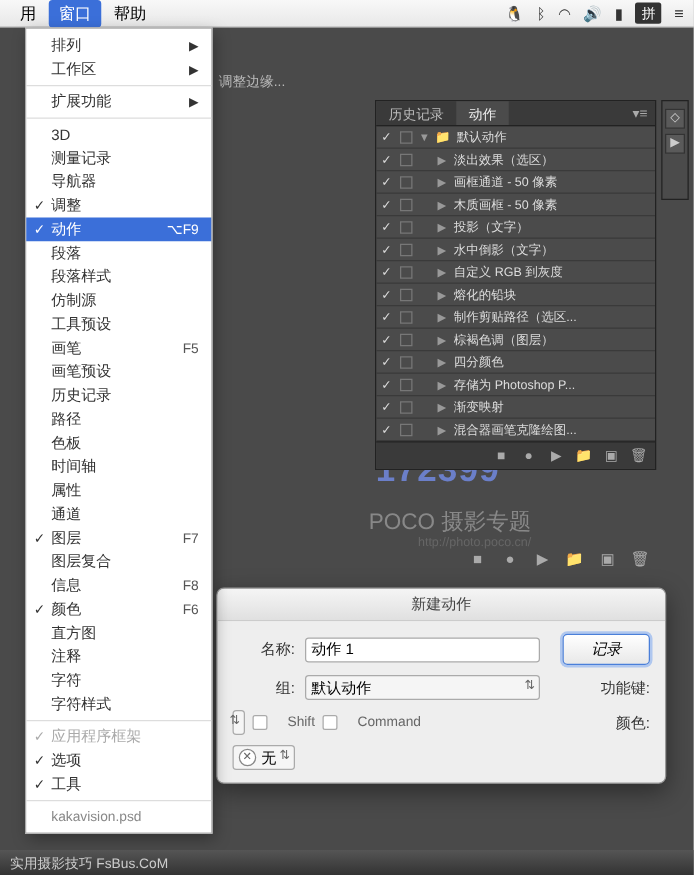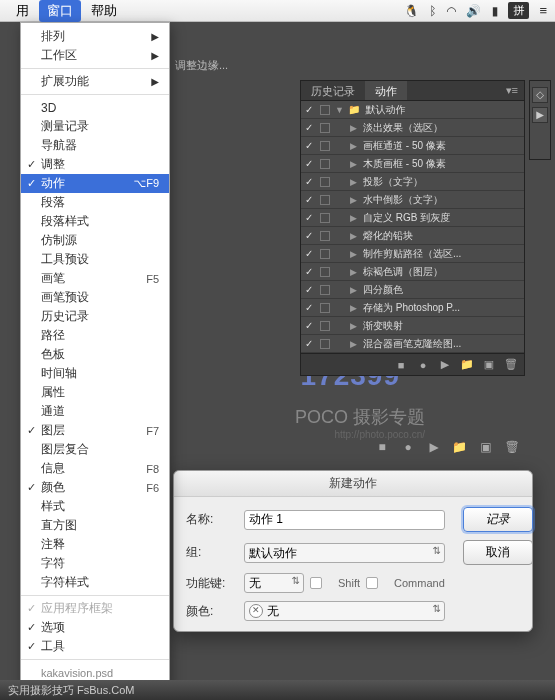--- a/index.html
+++ b/index.html
@@ -48,21 +48,21 @@
 .watermark { position:absolute; top:360px; right:155px; color:#6b7fc9; font-size:28px; font-weight:bold; z-index:8; letter-spacing:1px; }
 .watermark2 { position:absolute; top:405px; right:130px; color:#888; font-size:18px; z-index:8; }
 .watermark2 .sub { font-size:10px; color:#666; display:block; text-align:right; }
 
 .bottom-btns { position:absolute; top:440px; right:35px; display:flex; gap:10px; z-index:9; }
 .bottom-btns span { width:16px; height:14px; color:#aaa; font-size:12px; text-align:center; }
 
 .dialog { position:absolute; top:470px; right:22px; width:360px; background:#eee; border:1px solid #999; border-radius:6px; box-shadow:0 6px 20px rgba(0,0,0,.4); z-index:30; font-size:12px; }
 .dialog-title { text-align:center; padding:4px 0; background:linear-gradient(#f5f5f5,#e0e0e0); border-bottom:1px solid #ccc; border-radius:6px 6px 0 0; font-size:12px; color:#444; }
 .dialog-body { padding:10px 12px; display:grid; grid-template-columns:50px 1fr 80px; gap:8px 8px; align-items:center; }
-.dialog-body label { text-align:left; color:#333; font-size:12px; }
+.dialog-body label { text-align:right; color:#333; font-size:12px; }
 .dialog-body input[type=text], .dialog-body select { border:1px solid #aaa; border-radius:3px; padding:2px 4px; font-size:12px; background:#fff; width:100%; height:20px; }
 .dialog-body select { appearance:none; background:#f5f5f5; position:relative; }
 .select-wrap { position:relative; }
 .select-wrap::after { content:"⇅"; position:absolute; right:4px; top:2px; font-size:10px; color:#666; }
 .dialog-btn { background:linear-gradient(#fff,#e8e8e8); border:1px solid #999; border-radius:4px; padding:3px 0; font-size:12px; text-align:center; cursor:pointer; width:70px; justify-self:end; }
 .dialog-btn.primary { border-color:#4a7fd9; box-shadow:0 0 0 2px rgba(80,140,240,.4);font-style:italic; }
 .fnrow { display:flex; gap:6px; align-items:center; }
 .fnrow .select-wrap { width:60px; }
 .checkbox { display:flex; align-items:center; gap:16px; font-size:11px; color:#666; }
 .checkbox .box { width:12px; height:12px; border:1px solid #aaa; background:#fff; border-radius:2px; }
@@ -177,23 +177,20 @@
   <div class="item">
       <span>信息</span>
       <span class="shortcut">F8</span>
     </div>
   <div class="item">
       <span class="check">✓</span>
       <span>颜色</span>
       <span class="shortcut">F6</span>
     </div>
   <div class="item">
-      <span>样式</span>
-    </div>
-  <div class="item">
       <span>直方图</span>
     </div>
   <div class="item">
       <span>注释</span>
     </div>
   <div class="item">
       <span>字符</span>
     </div>
   <div class="item">
       <span>字符样式</span>
@@ -353,21 +350,20 @@
 
 <div class="dialog">
   <div class="dialog-title">新建动作</div>
   <div class="dialog-body">
     <label>名称:</label>
     <input type="text" value="动作 1" style="">
     <div class="dialog-btn primary">记录</div>
 
     <label>组:</label>
     <div class="select-wrap"><select><option>默认动作</option></select></div>
-    <div class="dialog-btn">取消</div>
 
     <label>功能键:</label>
     <div class="fnrow">
       <div class="select-wrap"><select><option>无</option></select></div>
       <div class="checkbox">
           <span class="box"></span>
           <span>Shift</span>
         </div>
       <div class="checkbox">
           <span class="box"></span>

